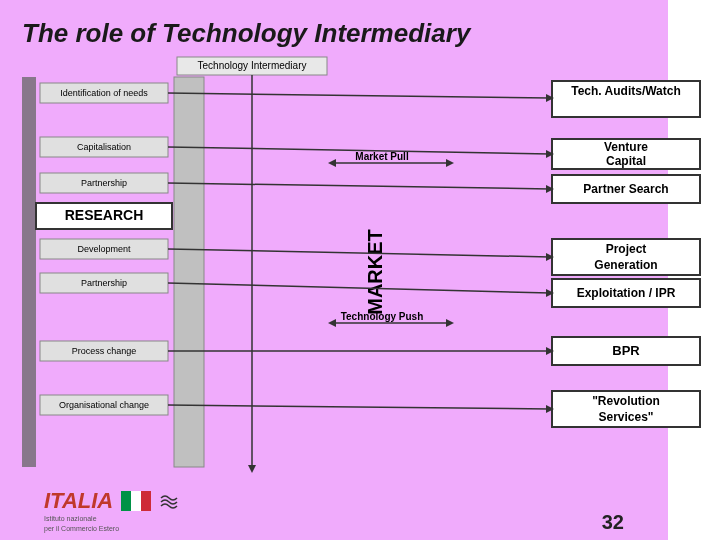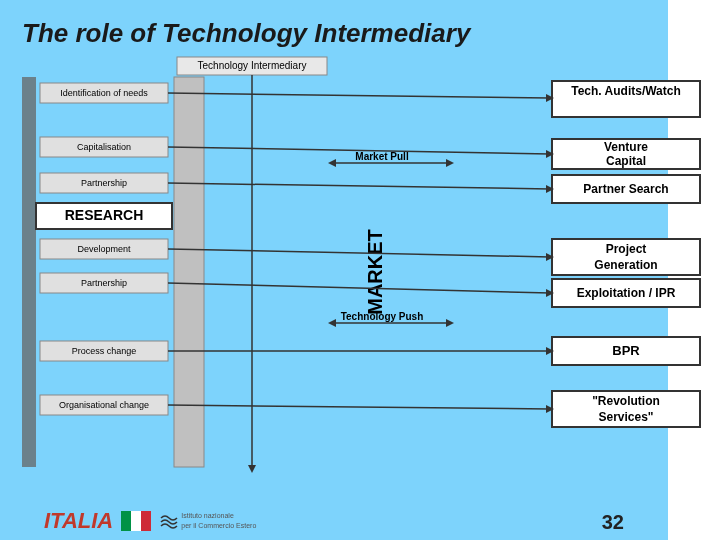--- a/index.html
+++ b/index.html
@@ -8,21 +8,21 @@
       font-family: Arial, sans-serif;
       width: 720px;
       height: 540px;
       overflow: hidden;
       position: relative;
     }
 
     .page {
       width: 668px;
       height: 540px;
-      background: #7dd3fc;
+      background: #f0abfc;
       padding: 18px 22px 10px 22px;
       position: relative;
     }
 
     .title {
       font-size: 26px;
       font-weight: bold;
       color: #1a1a1a;
       margin-bottom: 14px;
       font-style: italic;
@@ -134,21 +134,21 @@
     <polygon points="424,104 432,108 424,112" fill="#333"></polygon>
     <polygon points="314,104 306,108 314,112" fill="#333"></polygon>
 
     <text x="360" y="265" text-anchor="middle" font-size="10" font-weight="bold" font-family="Arial">Technology Push</text>
     <line x1="310" y1="268" x2="428" y2="268" stroke="#333" stroke-width="1.5"></line>
     <polygon points="314,264 306,268 314,272" fill="#333"></polygon>
     <polygon points="424,264 432,268 424,272" fill="#333"></polygon>
   </svg>
 
   <div class="footer" style="position:absolute; bottom:6px; left:22px; right:22px; display:flex; justify-content:space-between; align-items:flex-end;">
-    <div style="display:flex; align-items:center;">
+    <div style="display:flex; flex-direction:column; align-items:flex-start;">
       <div style="display:flex; align-items:center; gap:8px;">
         <span style="font-size:22px; font-weight:bold; color:#c0392b; font-style:italic; font-family:Arial;">ITALIA</span>
 
         <svg width="30" height="20">
           <rect x="0" y="0" width="10" height="20" fill="#009246"></rect>
           <rect x="10" y="0" width="10" height="20" fill="#fff"></rect>
           <rect x="20" y="0" width="10" height="20" fill="#ce2b37"></rect>
         </svg>
 
         <svg width="22" height="18">

